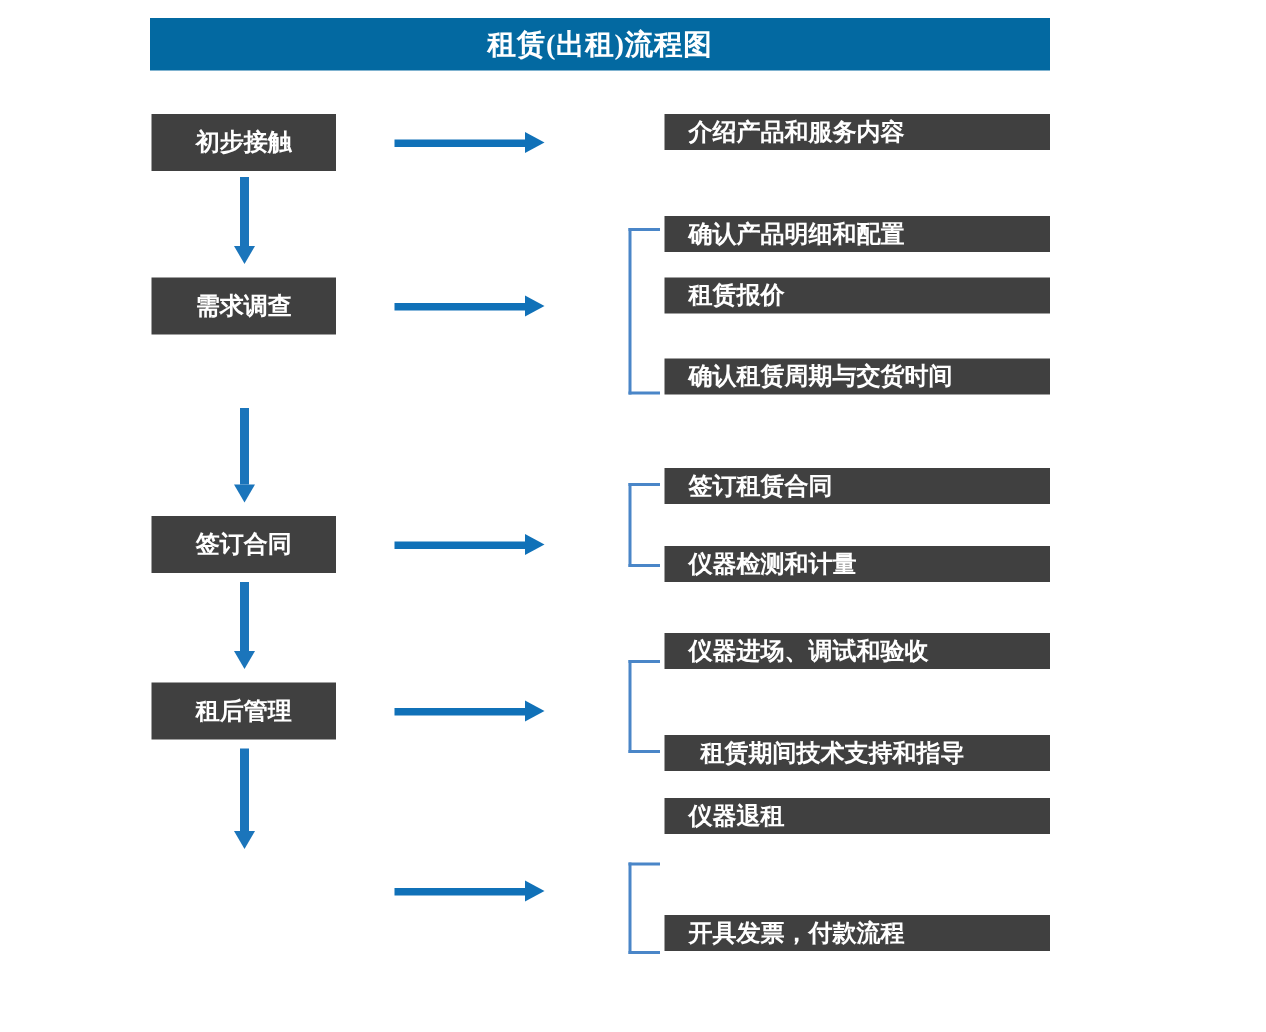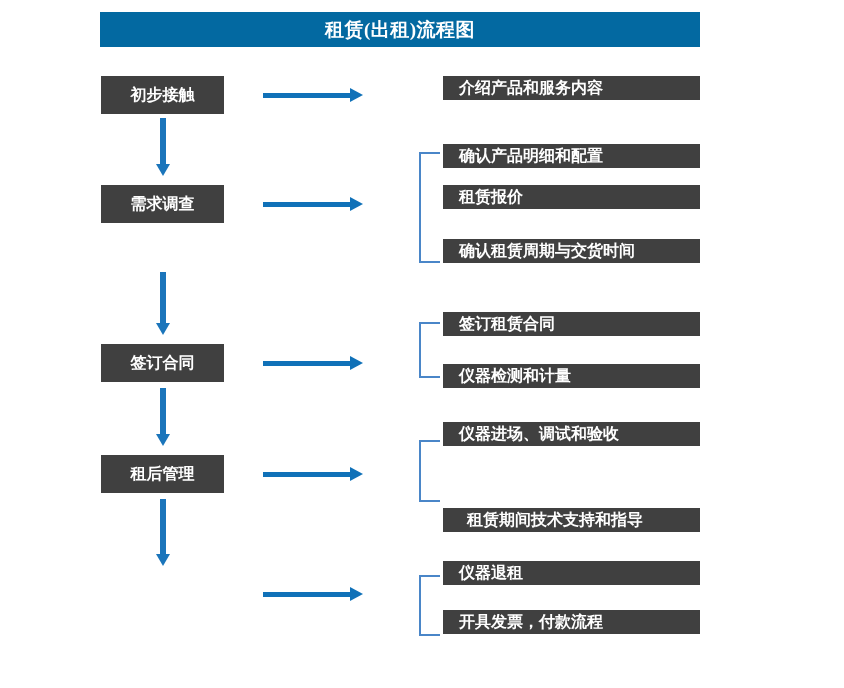--- a/index.html
+++ b/index.html
@@ -206,19 +206,19 @@
   <div class="box detail-box" style="top:185px;">租赁报价</div>
 
   <div class="box detail-box" style="top:239px;">确认租赁周期与交货时间</div>
 
   <div class="box detail-box" style="top:312px;">签订租赁合同</div>
 
   <div class="box detail-box" style="top:364px;">仪器检测和计量</div>
 
   <div class="box detail-box" style="top:422px;">仪器进场、调试和验收</div>
 
-  <div class="box detail-box" style="top:508px;padding-left:24px;">租赁期间技术支持和指导</div>
-
-  <div class="box detail-box" style="top:561px;">仪器退租</div>
+  <div class="box detail-box" style="top:490px;padding-left:24px;">租赁期间技术支持和指导</div>
+
+  <div class="box detail-box" style="top:532px;">仪器退租</div>
 
   <div class="box detail-box" style="top:610px;">开具发票，付款流程</div>
 
 </div>
 
 </body></html>

